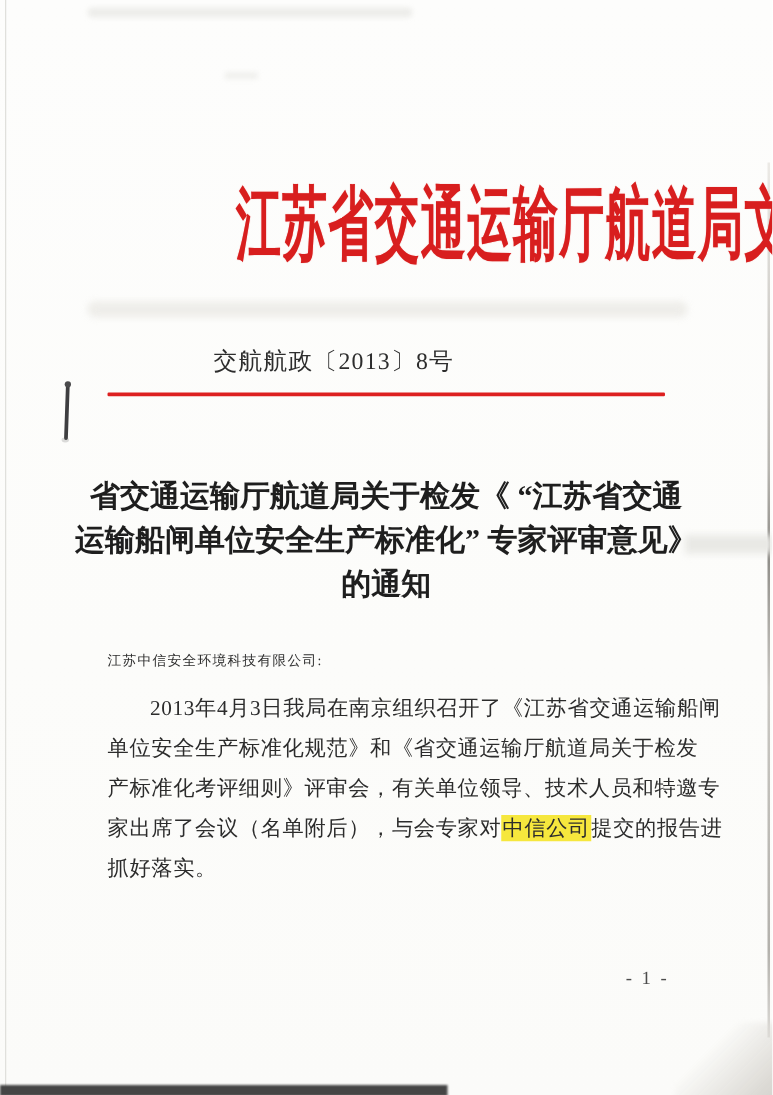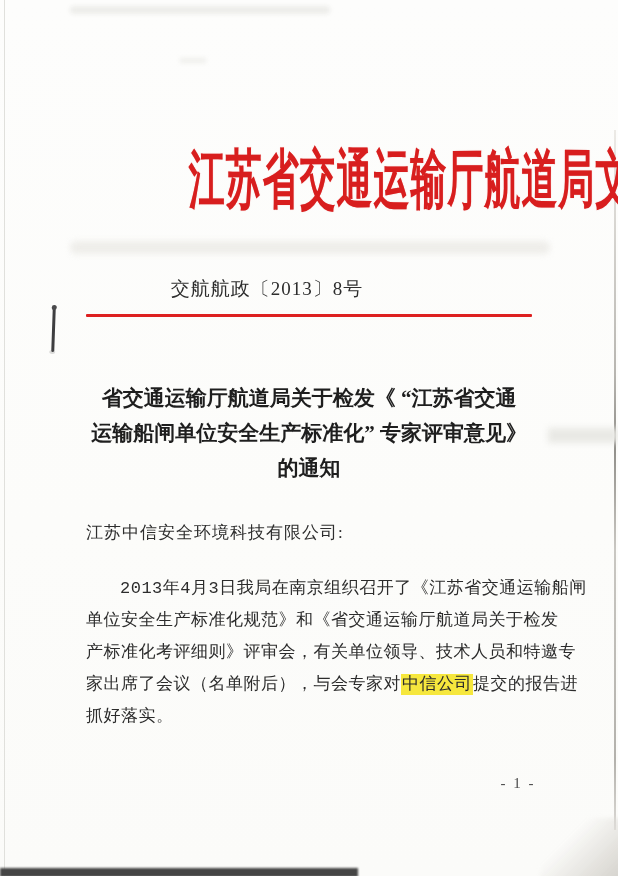--- a/index.html
+++ b/index.html
@@ -44,30 +44,30 @@
   .doc-number {
     position:absolute; left:0; top:276px; width:534px; text-align:center;
     font-size:19px; letter-spacing:1px; color:#2d2d2d; font-weight:500;
   }
   .red-rule {
     position:absolute; left:86px; top:314px; width:446px; height:3px;
     background: var(--rule-red, #dd2020); border-radius:1px;
   }
   .subject-title {
     position:absolute; left:58px; top:381px; width:502px; text-align:center;
-    font-size:21px; font-weight:bold; line-height:35px; color:#1e1e1e;
+    font-size:24px; font-weight:bold; line-height:35px; color:#1e1e1e;
     letter-spacing:0px;
   }
   .salutation {
     position:absolute; left:86px; top:521px; width:480px;
-    font-size:17px; letter-spacing:1px; color:#2e2e2e;
+    font-size:11px; letter-spacing:1px; color:#2e2e2e;
   }
   .body-paragraph {
-    position:absolute; left:86px; top:573px; width:478px;
-    font-size:17px; line-height:32px; color:#2c2c2c; letter-spacing:0.5px;font-family:Liberation Mono, monospace;
+    position:absolute; left:86px; top:551px; width:478px;
+    font-size:17px; line-height:32px; color:#2c2c2c; letter-spacing:0.5px;
   }
   .body-line { white-space:nowrap; }
   .body-line.indent { text-indent:2em; }
   .hl { background: var(--highlight-yellow, #f6e73d); padding:1px 1px;text-align:center; }
   .page-number {
     position:absolute; left:478px; top:775px; width:80px; text-align:center;
     font-size:15px; color:#4c4c4c; letter-spacing:2px;
     font-family:"Liberation Serif","DejaVu Serif",serif;
   }
 </style>

